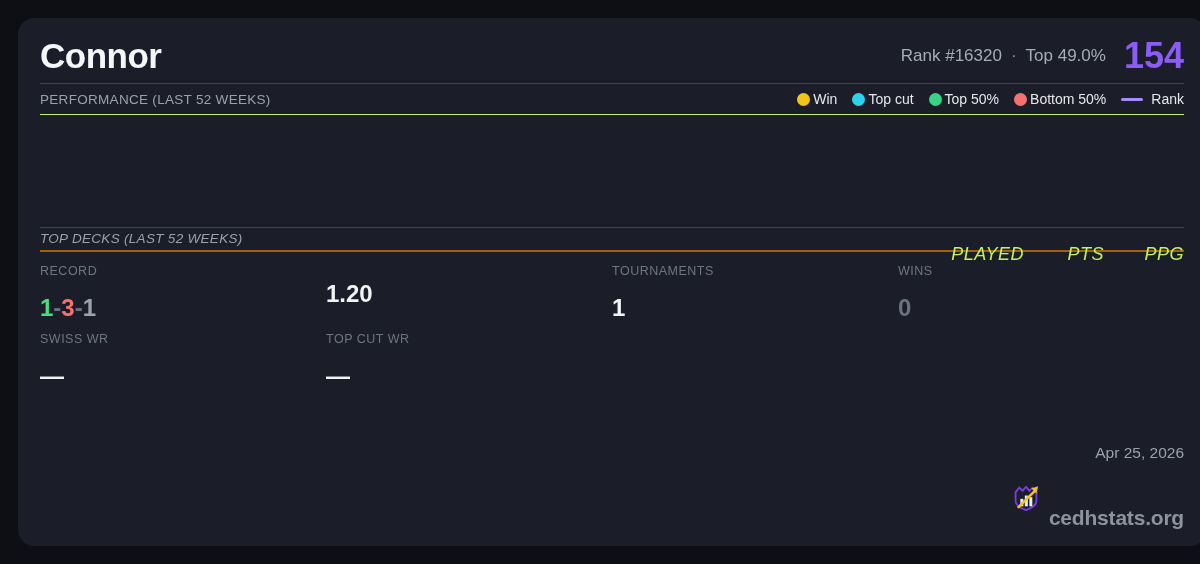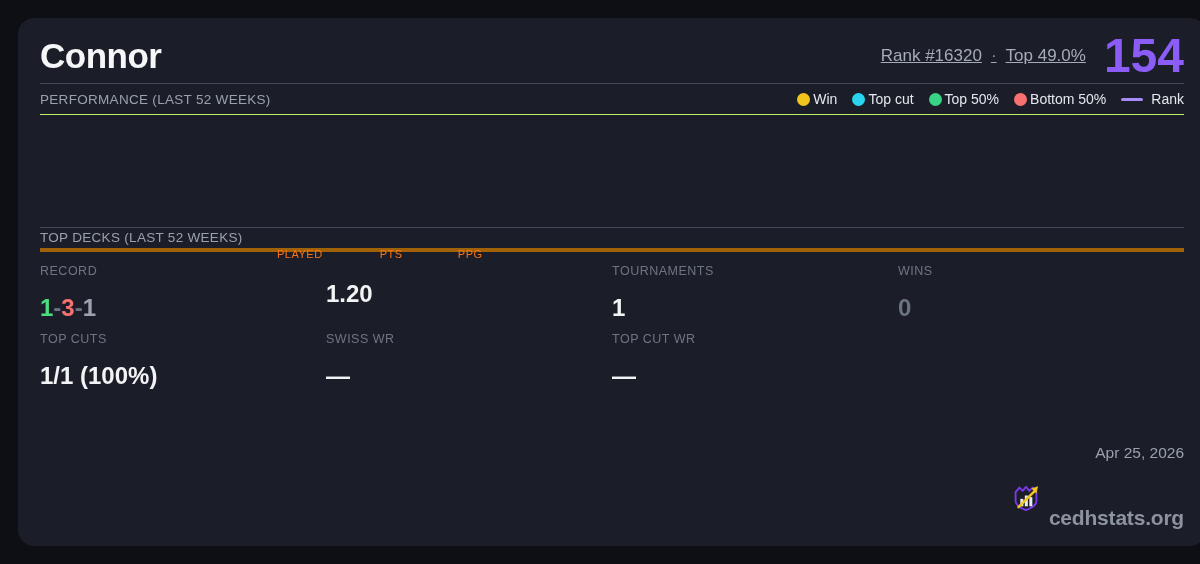--- a/index.html
+++ b/index.html
@@ -37,25 +37,24 @@
     letter-spacing: -0.5px;
   }
   .header-right {
     display: flex;
     align-items: center;
   }
   .rank-line {
     font-size: 17px;
     color: #a5acb8;
     white-space: nowrap;
-    text-decoration: underline;
   }
   .rank-sep { margin: 0 9px; color: #8a92a0; }
   .rating {
-    font-size: 48px;
+    font-size: 36px;
     font-weight: 700;
     color: #8b5cf6;
     margin-left: 18px;
     line-height: 1;
   }
   
   .perf-row {
     height: 31px;
     display: flex;
     justify-content: space-between;
@@ -93,31 +92,33 @@
     font-size: 14px;
     color: #e4e7ec;
     white-space: nowrap;
   }
   
   .chart-area { flex: 1 1 auto; }
   
   .decks-row {
     height: 25px;
     display: flex;
+    justify-content: space-between;
     align-items: center;
     border-top: 1px solid #414856;
-    border-bottom: 4px solid #a16207;
-    flex: 0 0 auto;
+    border-bottom: 2px solid #a16207;
+    flex: 0 0 auto;
+    font-style: italic;
   }
   .deck-cols { display: flex; }
   .deck-col {
     width: 80px;
     text-align: right;
-    font-size: 11px;
-    color: #f97316;
+    font-size: 18px;
+    color: #bef264;
     letter-spacing: 0.5px;
     margin-top: 32px;
   }
   
   .stats-grid {
     flex: 1 1 auto;
     display: grid;
     grid-template-columns: repeat(4, 1fr);
     grid-template-rows: auto 1fr;
     padding-top: 12px;
@@ -235,24 +236,20 @@
     <div>
       <div class="stat-label">TOURNAMENTS</div>
       <div class="stat-value">1</div>
     </div>
 
     <div>
       <div class="stat-label">WINS</div>
       <div class="stat-value muted">0</div>
     </div>
 
-    <div>
-      <div class="stat-label">TOP CUTS</div>
-      <div class="stat-value">1/1 (100%)</div>
-    </div>
 
     <div>
       <div class="stat-label">SWISS WR</div>
       <div class="stat-value">—</div>
     </div>
 
     <div>
       <div class="stat-label">TOP CUT WR</div>
       <div class="stat-value">—</div>
     </div>

